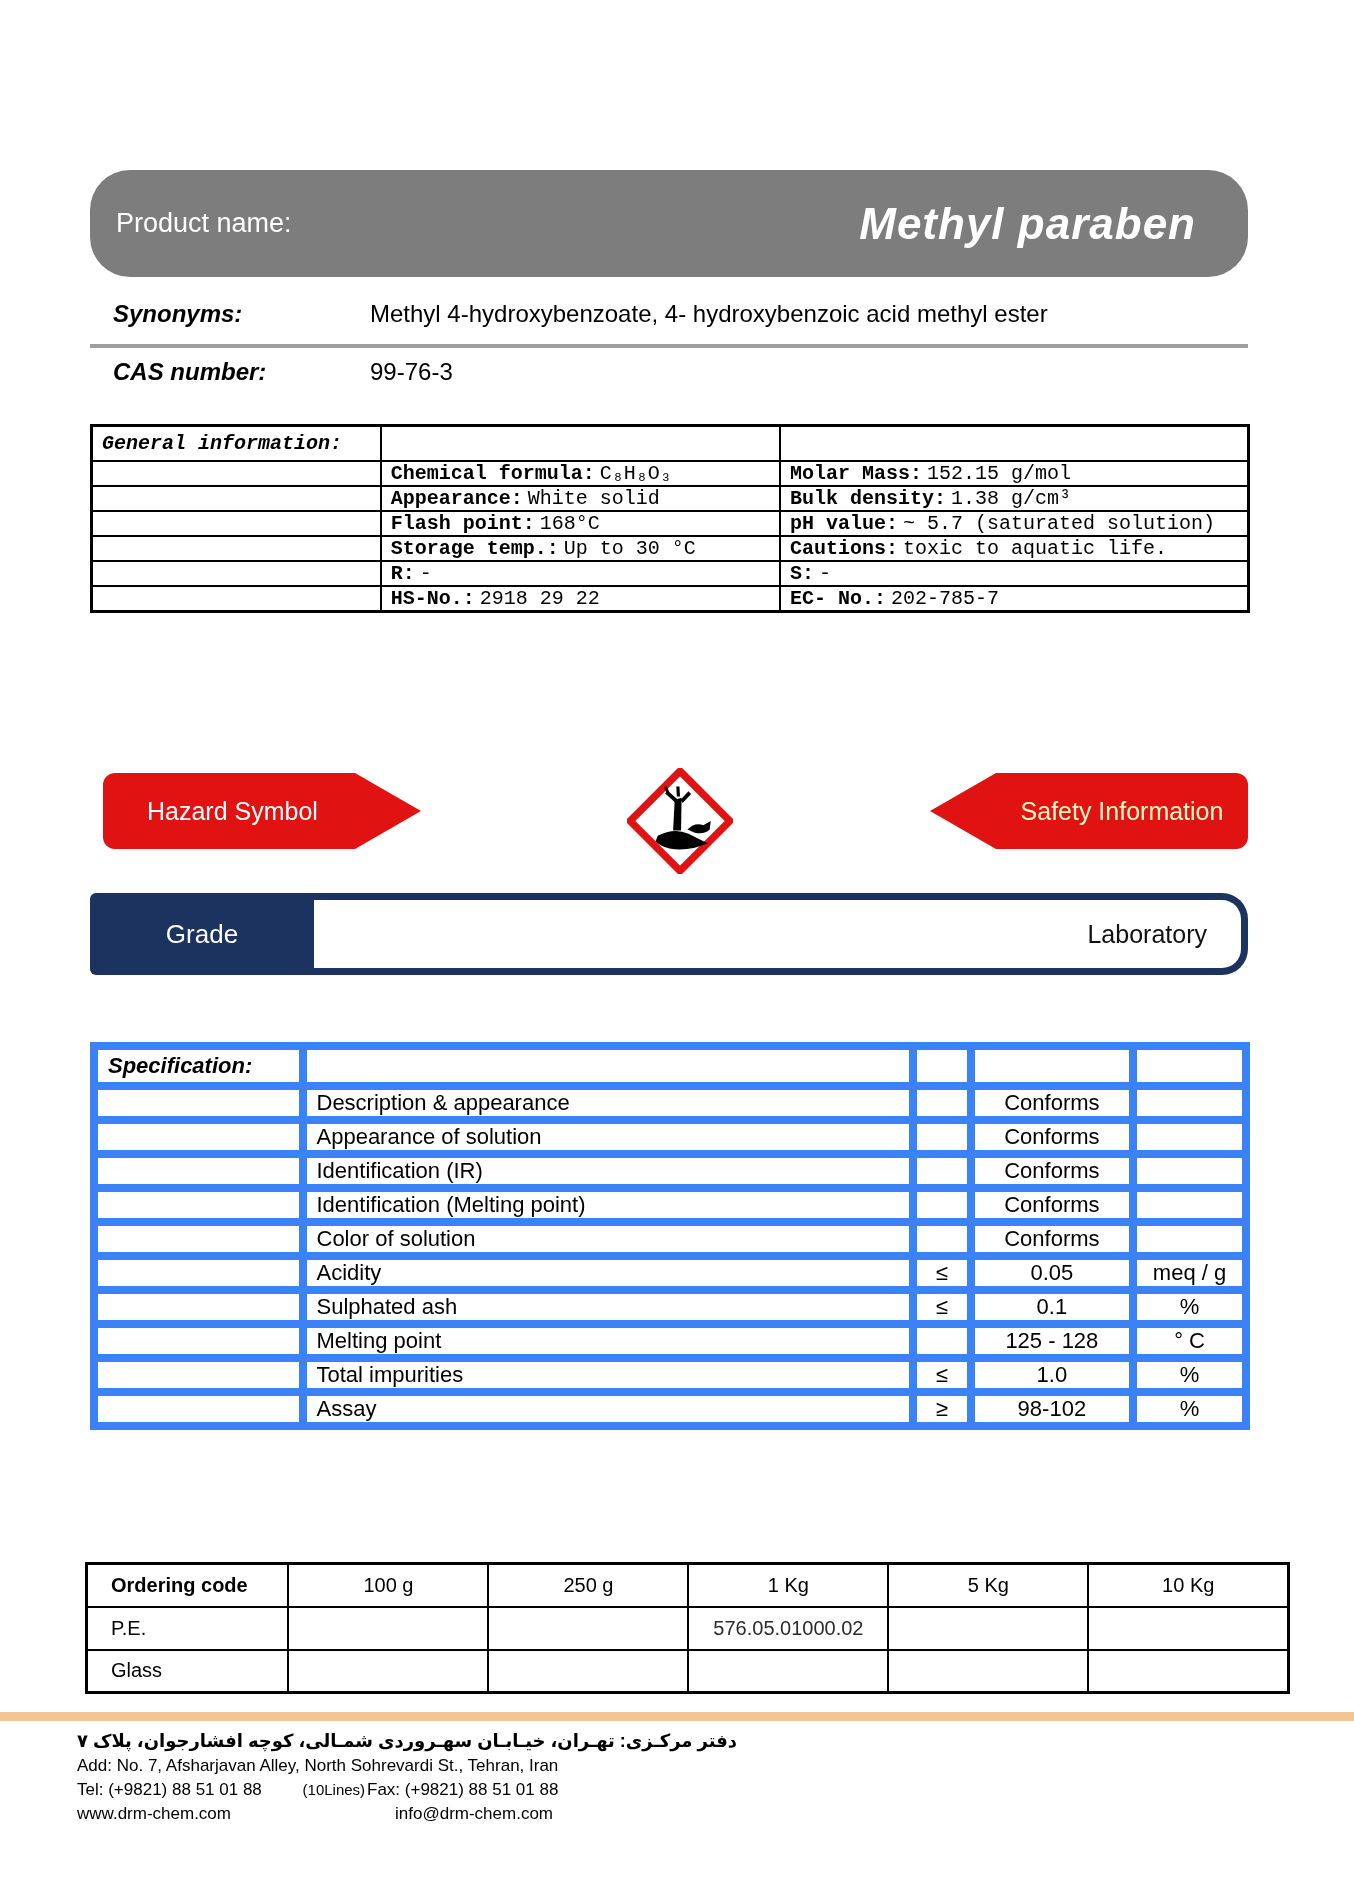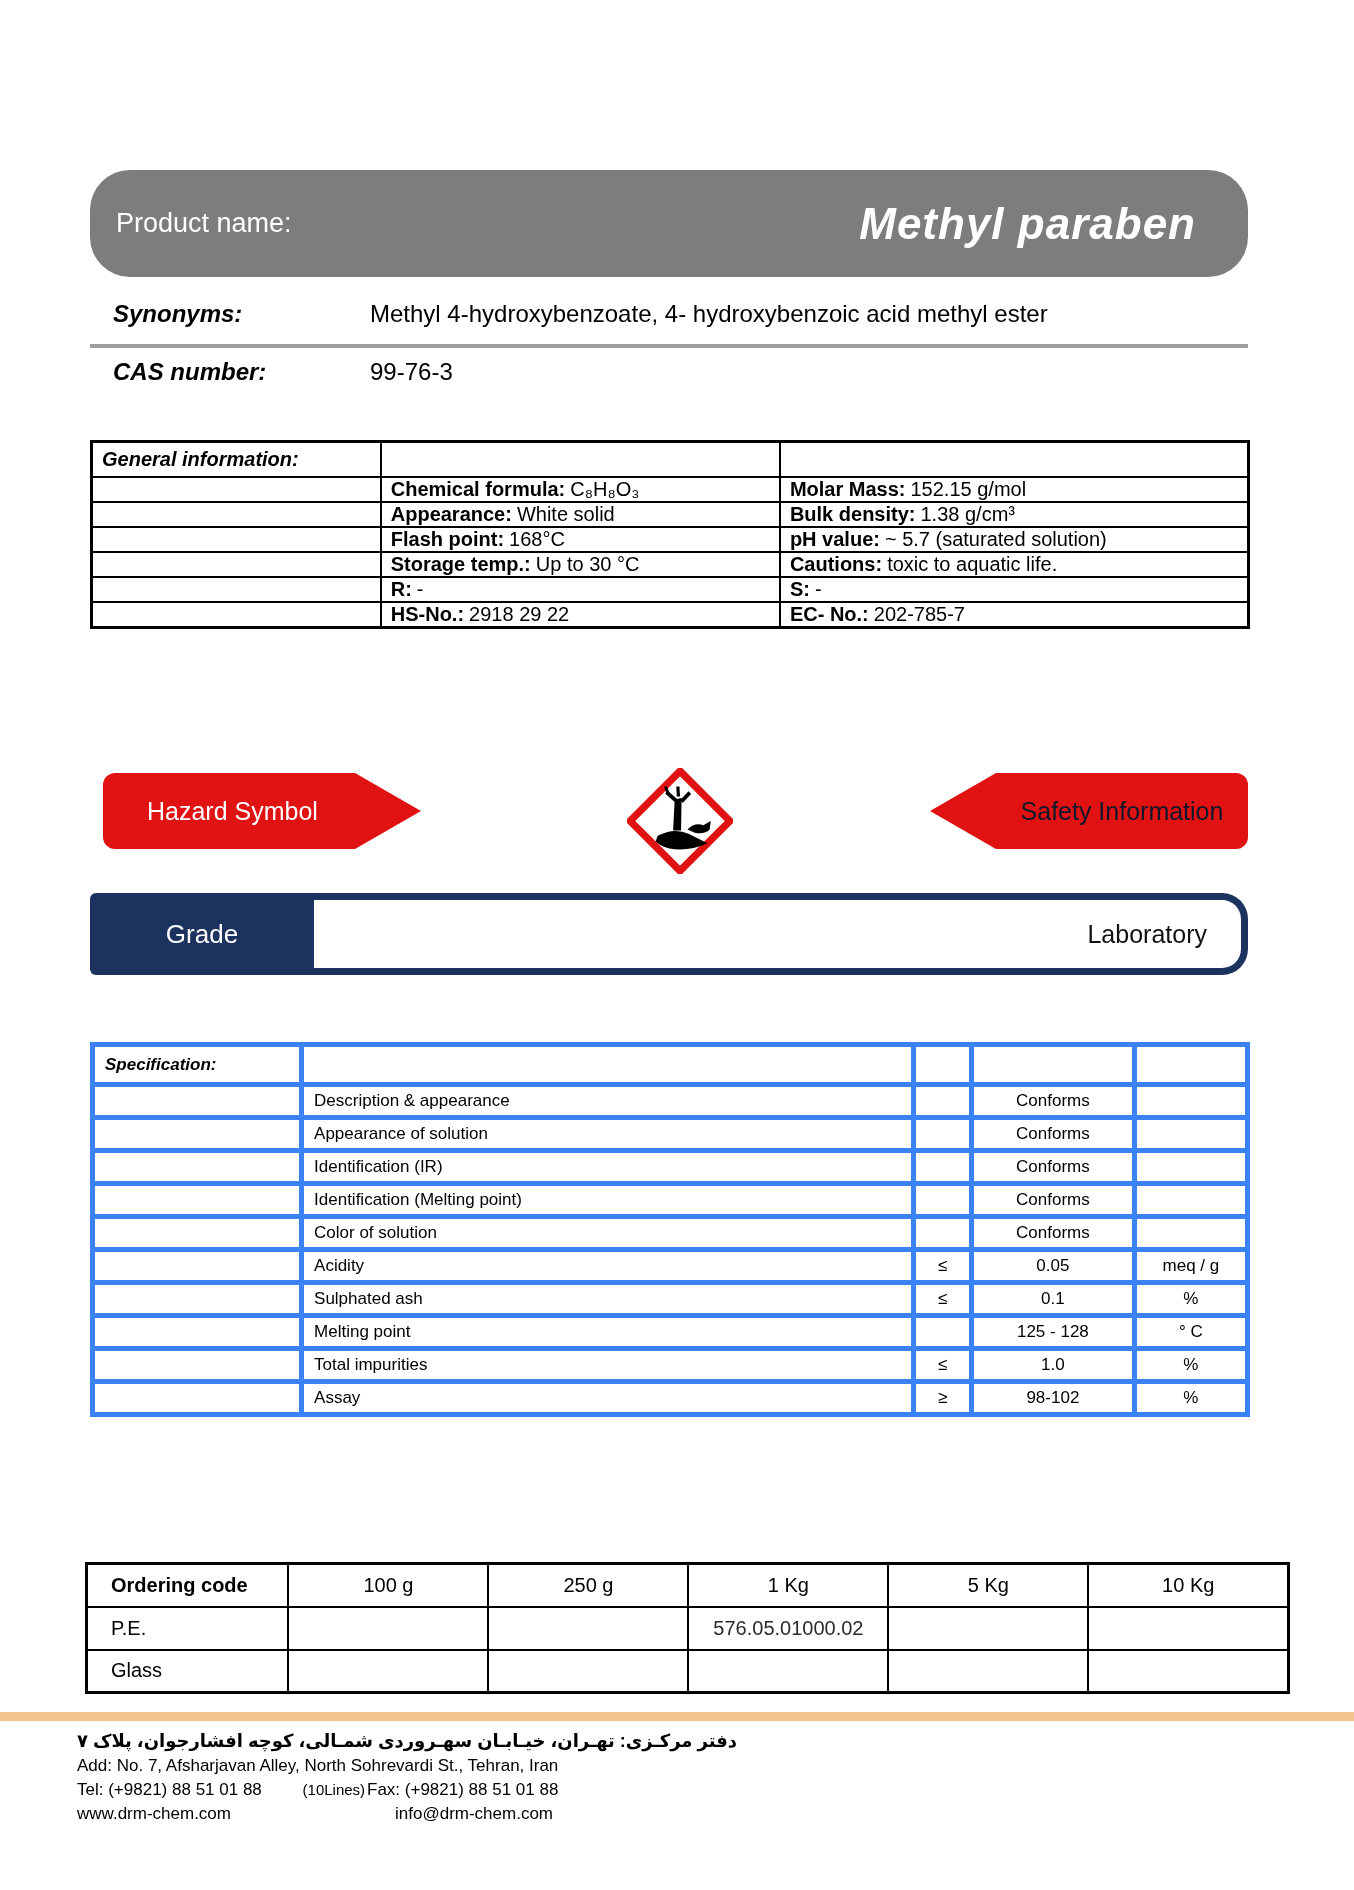--- a/index.html
+++ b/index.html
@@ -28,39 +28,39 @@
   .id-row .id-label { width: 257px; font-weight: bold; font-style: italic; flex: 0 0 auto; }
   .syn-row { top: 300px; }
   .cas-row { top: 358px; }
   .id-rule { position: absolute; left: 90px; top: 344px; width: 1158px; height: 4px; background: #9e9e9e; }
 
   
   table { border-collapse: collapse; table-layout: fixed; width: 100%; }
   td { vertical-align: middle; overflow: hidden; white-space: nowrap; }
 
   
-  .gi-wrap { position: absolute; left: 90px; top: 440px; width: 1160px; }
+  .gi-wrap { position: absolute; left: 90px; top: 424px; width: 1160px; font-family: Liberation Mono, monospace; }
   .gi-table { border: 3px solid #000; }
   .gi-table td { border: 2px solid #000; height: 16px; padding: 0 9px; font-size: 20px; }
   .gi-table tr.gi-head td { height: 35px; }
   .gi-title { font-size: 24px; font-weight: bold; font-style: italic; }
   .lbl { font-weight: bold; margin-right: 5px; }
 
   
   .arrow-left { position: absolute; left: 103px; top: 773px; display: flex; align-items: center; }
   .arrow-left .a-body {
     width: 252px; height: 76px; background: #e01212; border-radius: 12px 0 0 12px;
     display: flex; align-items: center; padding-left: 44px; color: #fff; font-size: 25px;
   }
   .arrow-left .a-tip { width: 0; height: 0; border-top: 38px solid transparent; border-bottom: 38px solid transparent; border-left: 66px solid #e01212; }
   .arrow-right { position: absolute; left: 930px; top: 773px; display: flex; align-items: center; }
   .arrow-right .a-tip { width: 0; height: 0; border-top: 38px solid transparent; border-bottom: 38px solid transparent; border-right: 66px solid #e01212; }
   .arrow-right .a-body {
     width: 252px; height: 76px; background: #e01212; border-radius: 0 12px 12px 0;
-    display: flex; align-items: center; justify-content: center; color: #0f172a; font-size: 25px;
+    display: flex; align-items: center; justify-content: center; color: #fef9c3; font-size: 25px;
   }
   .ghs { position: absolute; left: 627px; top: 768px; width: 106px; height: 106px; }
 
   
   .grade-bar {
     position: absolute; left: 90px; top: 893px; width: 1158px; height: 82px;
     background: #1c335f; border-radius: 6px 26px 26px 6px;
   }
   .grade-white {
     position: absolute; left: 224px; top: 7px; right: 7px; bottom: 7px;
@@ -70,21 +70,21 @@
   .grade-label {
     position: absolute; left: 0; top: 0; width: 224px; height: 82px;
     display: flex; align-items: center; justify-content: center;
     color: #fff; font-size: 26px;
   }
   .grade-value { font-size: 25px; color: #111; }
 
   
   .spec-wrap { position: absolute; left: 90px; top: 1042px; width: 1160px; }
   .spec-table { border: 3px solid #000; }
-  .spec-table td { border: 5px solid #3b82f6; height: 33px; padding: 0 10px; font-size: 17px; }
+  .spec-table td { border: 8px solid #3b82f6; height: 33px; padding: 0 10px; font-size: 22px; }
   .spec-table tr.spec-head td { height: 40px; }
   .spec-title { font-size: 23px; font-weight: bold; font-style: italic; }
   .spec-table td.c { text-align: center; padding: 0 2px; }
 
   
   .ord-wrap { position: absolute; left: 85px; top: 1562px; width: 1205px; }
   .ord-table { border: 3px solid #000; }
   .ord-table td { border: 2px solid #000; height: 43px; padding: 0 23px; font-size: 20px; }
   .ord-table td.c { text-align: center; }
   .ord-head td:first-child { font-weight: bold; }

